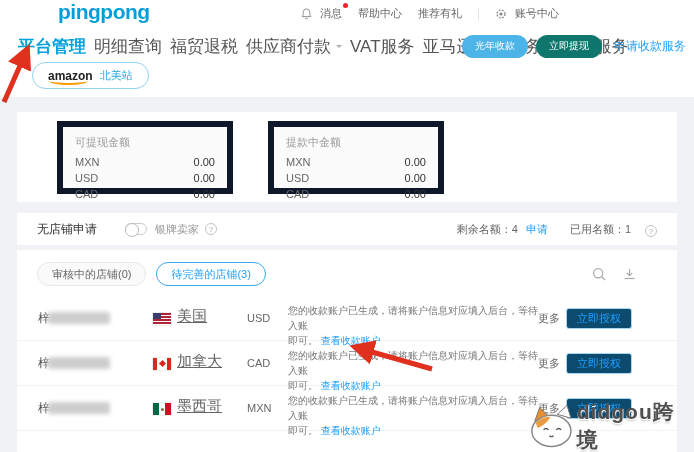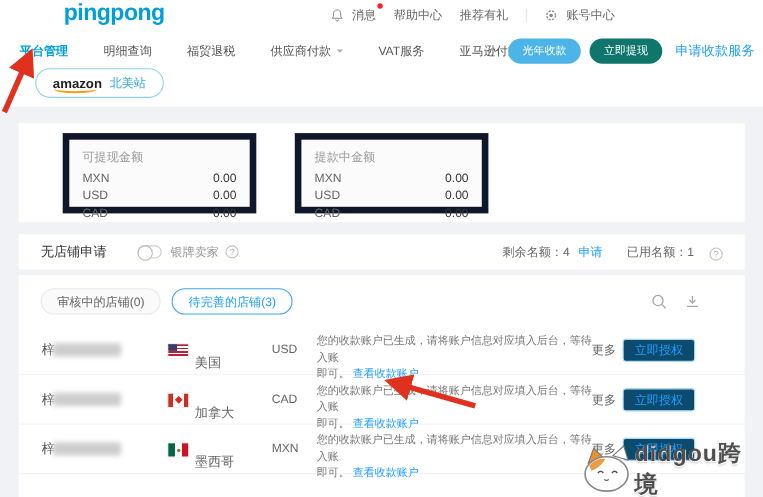--- a/index.html
+++ b/index.html
@@ -10,21 +10,21 @@
   .topbar { position:absolute; left:0; top:0; width:571px; height:28px; background:#fff; }
   .logo { position:absolute; left:58px; top:0px; font-size:21px; font-weight:bold; color:#009fdb; letter-spacing:-0.5px; }
   .topbar-right { position:absolute; right:12px; top:6px; display:flex; align-items:center; gap:16px; font-size:11px; color:#666; }
   .top-item { display:inline-flex; align-items:center; gap:8px; cursor:pointer; position:relative; }
   .dot { position:absolute; right:-6px; top:-3px; width:5px; height:5px; border-radius:50%; background:#f5222d; }
   .tb-divider { width:1px; height:12px; background:#e2e2e2; }
   .icon-svg { display:inline-block; vertical-align:middle; }
 
   
   .navrow { position:absolute; left:0; top:32px; width:694px; height:28px; display:flex; align-items:center; }
-  .nav-items { display:flex; align-items:center; gap:32px; padding-left:18px; font-size:11px; color:#555; }
+  .nav-items { display:flex; align-items:center; gap:8px; padding-left:18px; font-size:17px; color:#555; }
   .nav-item { cursor:pointer; display:inline-flex; align-items:center; white-space:nowrap; }
   .nav-item.active { color:#00a0dc; font-weight:bold; }
   .caret { width:0; height:0; border:3px solid transparent; border-top-color:#b0b0b0; margin-left:5px; margin-top:3px; display:inline-block; }
   .nav-actions { position:absolute; right:8px; top:0; height:28px; display:flex; align-items:center; gap:8px; }
   .btn { border:none; height:23px; padding:0 13px; border-radius:12px; color:#fff; font-size:10px; cursor:pointer; font-family:Liberation Sans, sans-serif; }
   .btn.light { background:#4db4e8; }
   .btn.primary { background:#0f766e; }
   .applink { color:#1e9fff; font-size:12px; cursor:pointer; text-decoration:none; margin-left:4px; }
 
   
@@ -67,21 +67,21 @@
   .trow { position:relative; height:45px; border-bottom:1px solid #f3f3f3; }
   .r-namechar { position:absolute; left:21px; top:14px; font-size:12px; color:#555; filter:blur(0.6px); }
   .r-blur { position:absolute; left:31px; top:16px; width:62px; height:12px; background:#cdcdcd; border-radius:2px; filter:blur(2.2px); }
   .flag { position:absolute; left:136px; top:17px; width:18px; height:12px; box-shadow:0 0 0 1px #eee; }
   .flag-us { background:repeating-linear-gradient(#b22234 0 1.5px,#fff 1.5px 3px); }
   .flag-us::after { content:""; position:absolute; left:0; top:0; width:8px; height:6px; background:#3c3b6e; }
   .flag-ca { background:linear-gradient(90deg,#d52b1e 0 4px,#fff 4px 14px,#d52b1e 14px); }
   .flag-ca::after { content:""; position:absolute; left:7px; top:3px; width:5px; height:5px; background:#d52b1e; transform:rotate(45deg); }
   .flag-mx { background:linear-gradient(90deg,#006847 0 6px,#fff 6px 12px,#ce1126 12px); }
   .flag-mx::after { content:""; position:absolute; left:8px; top:5px; width:3px; height:3px; border-radius:50%; background:#8a6d3b; }
-  .r-region { position:absolute; left:160px; top:26px; font-size:12px; color:#666; }
+  .r-region { position:absolute; left:160px; top:11px; font-size:15px; color:#666;text-decoration:underline; }
   .r-cur { position:absolute; left:230px; top:16px; font-size:11px; color:#666; }
   .r-status { position:absolute; left:271px; top:7px; width:250px; font-size:10px; color:#777; line-height:15px; }
   .r-status a { color:#1e9fff; text-decoration:none; cursor:pointer; }
   .r-more { position:absolute; left:521px; top:15px; font-size:11px; color:#666; cursor:pointer; display:inline-flex; align-items:center; }
   .r-auth { position:absolute; left:549px; top:12px; height:21px; padding:0 10px; border:1px solid #a6d7f5; background:#0c4a6e; color:#1e9fff; border-radius:3px; font-size:11px; cursor:pointer; font-family:inherit; }
 
   
   .arrows { position:absolute; left:0; top:0; width:694px; height:452px; pointer-events:none; z-index:50; }
   .watermark { position:absolute; left:526px; top:398px; display:flex; align-items:center; z-index:40; }
   .wm-text { font-size:21px; font-weight:bold; color:#4f4f4f; letter-spacing:1px;

